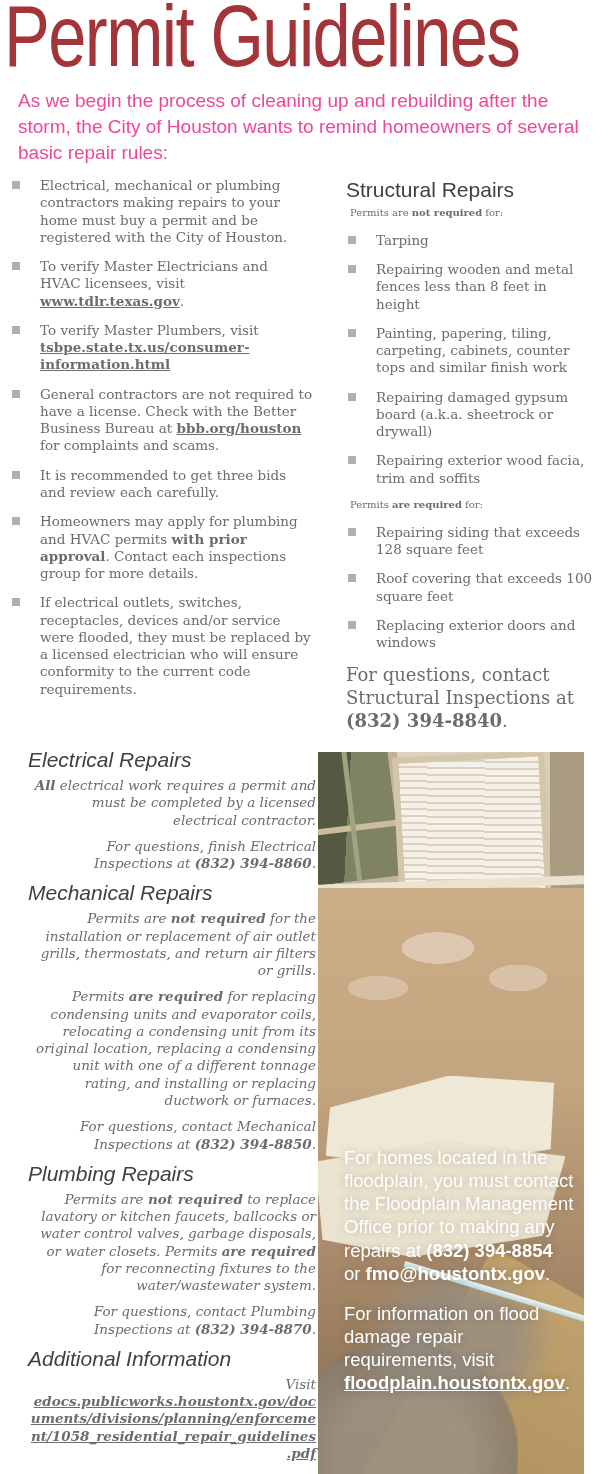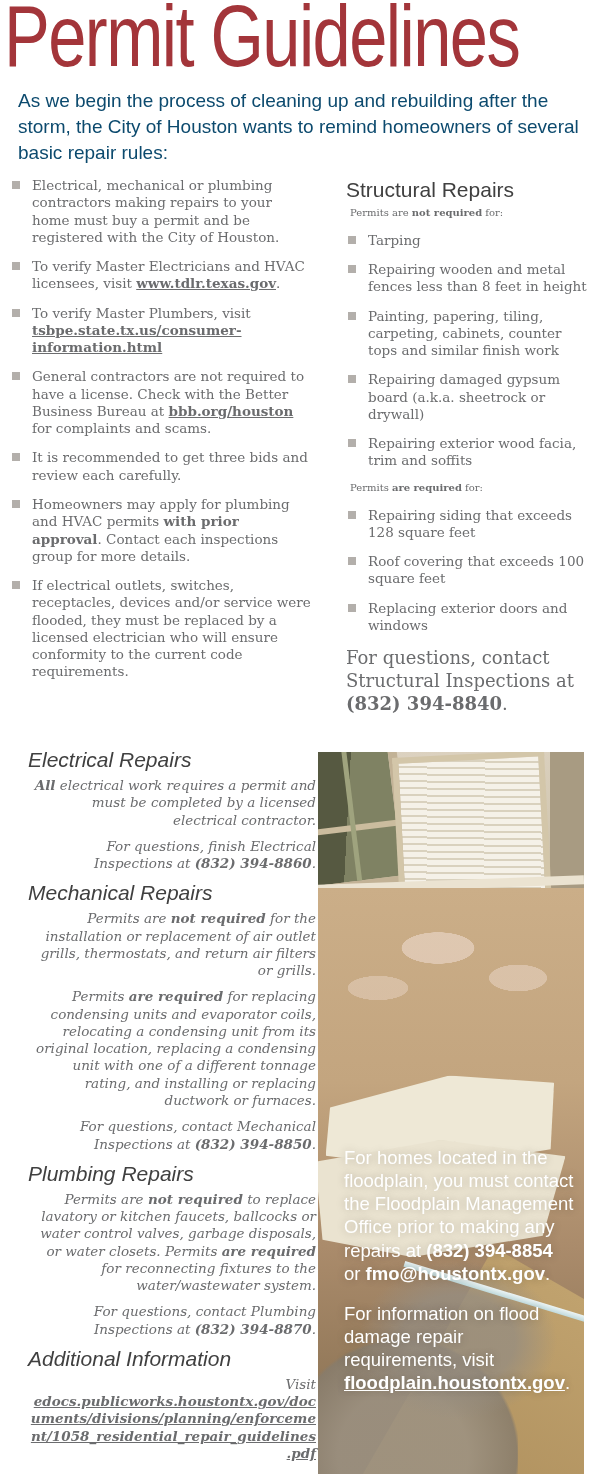--- a/index.html
+++ b/index.html
@@ -12,35 +12,35 @@
     position:absolute; top:-8px; left:4px;
     font-size:88px; line-height:1.0; font-weight:300;
     color:#A3353A; white-space:nowrap;
     letter-spacing:-2px;
     transform:scaleX(0.78); transform-origin:0 0;
   }
 
   
   .intro {
     position:absolute; top:88px; left:18px; width:578px;
-    font-size:19px; line-height:1.36; color:#0c4a6e;
+    font-size:19px; line-height:1.36; color:#ec4899;
   }
 
   
   .serif { font-family:"DejaVu Serif", serif; font-size:13.5px; line-height:1.28; color:#6B6C6E; }
   .seg-b { font-weight:bold; }
   .seg-link { font-weight:bold; text-decoration:underline; overflow-wrap:anywhere; }
   h2.red-h {
     font-family:"Liberation Sans", sans-serif; font-weight:400;
     font-size:21px; color:#404040; margin-bottom:5px;
   }
 
   
   ul.blist { list-style:none; }
-  ul.blist li { display:flex; gap:12px; margin-bottom:12px; }
+  ul.blist li { display:flex; gap:20px; margin-bottom:12px; }
   .sq { flex:0 0 auto; width:8px; height:8px; background:#B3AFAB; margin-top:4px; }
 
   
   .col-left  { position:absolute; top:177px; left:12px;  width:300px; }
   .col-right { position:absolute; top:178px; left:346px; width:248px; }
   .col-right .lead { margin:4px 4px 12px; font-size:10px; }
   .col-right ul.blist { margin-left:2px; }
   .col-right .contact { font-size:18px; }
 
   

